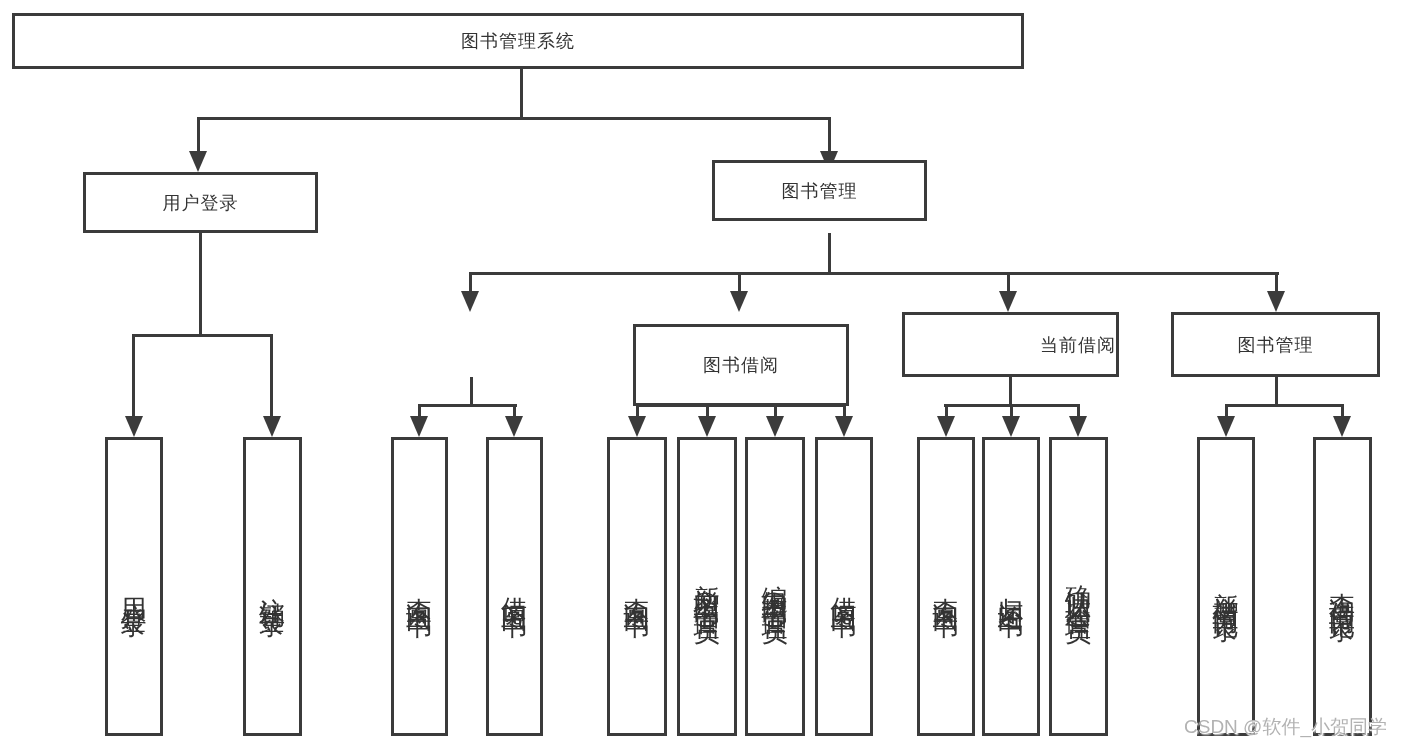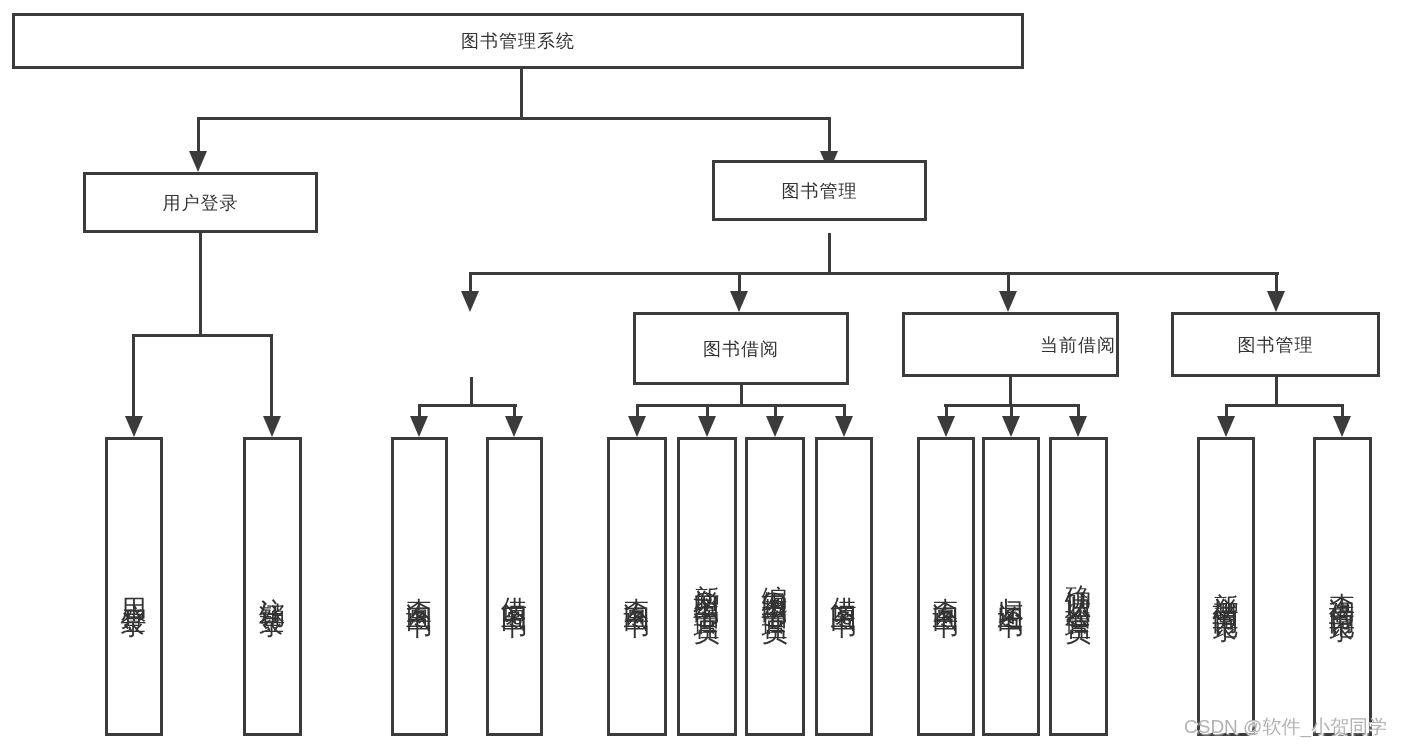--- a/index.html
+++ b/index.html
@@ -68,21 +68,21 @@
   <div class="hline" style="left:469px;top:272px;width:810px;"></div>
   <div class="vline" style="left:469px;top:272px;height:22px;"></div>
   <div class="arrow" style="left:461px;top:291px;"></div>
   <div class="vline" style="left:738px;top:272px;height:22px;"></div>
   <div class="arrow" style="left:730px;top:291px;"></div>
   <div class="vline" style="left:1007px;top:272px;height:22px;"></div>
   <div class="arrow" style="left:999px;top:291px;"></div>
   <div class="vline" style="left:1275px;top:272px;height:22px;"></div>
   <div class="arrow" style="left:1267px;top:291px;"></div>
 
-  <div class="hbox" style="left:633px;top:312px;width:216px;height:73px;">
+  <div class="hbox" style="left:633px;top:324px;width:216px;height:82px;">
     <span>图书借阅</span>
   </div>
   <div class="hbox" style="left:902px;top:312px;width:217px;height:65px;justify-content:flex-end;">
     <span>当前借阅</span>
   </div>
   <div class="hbox" style="left:1171px;top:312px;width:209px;height:65px;">
     <span>图书管理</span>
   </div>
 
   <div class="vline" style="left:470px;top:377px;height:30px;"></div>

